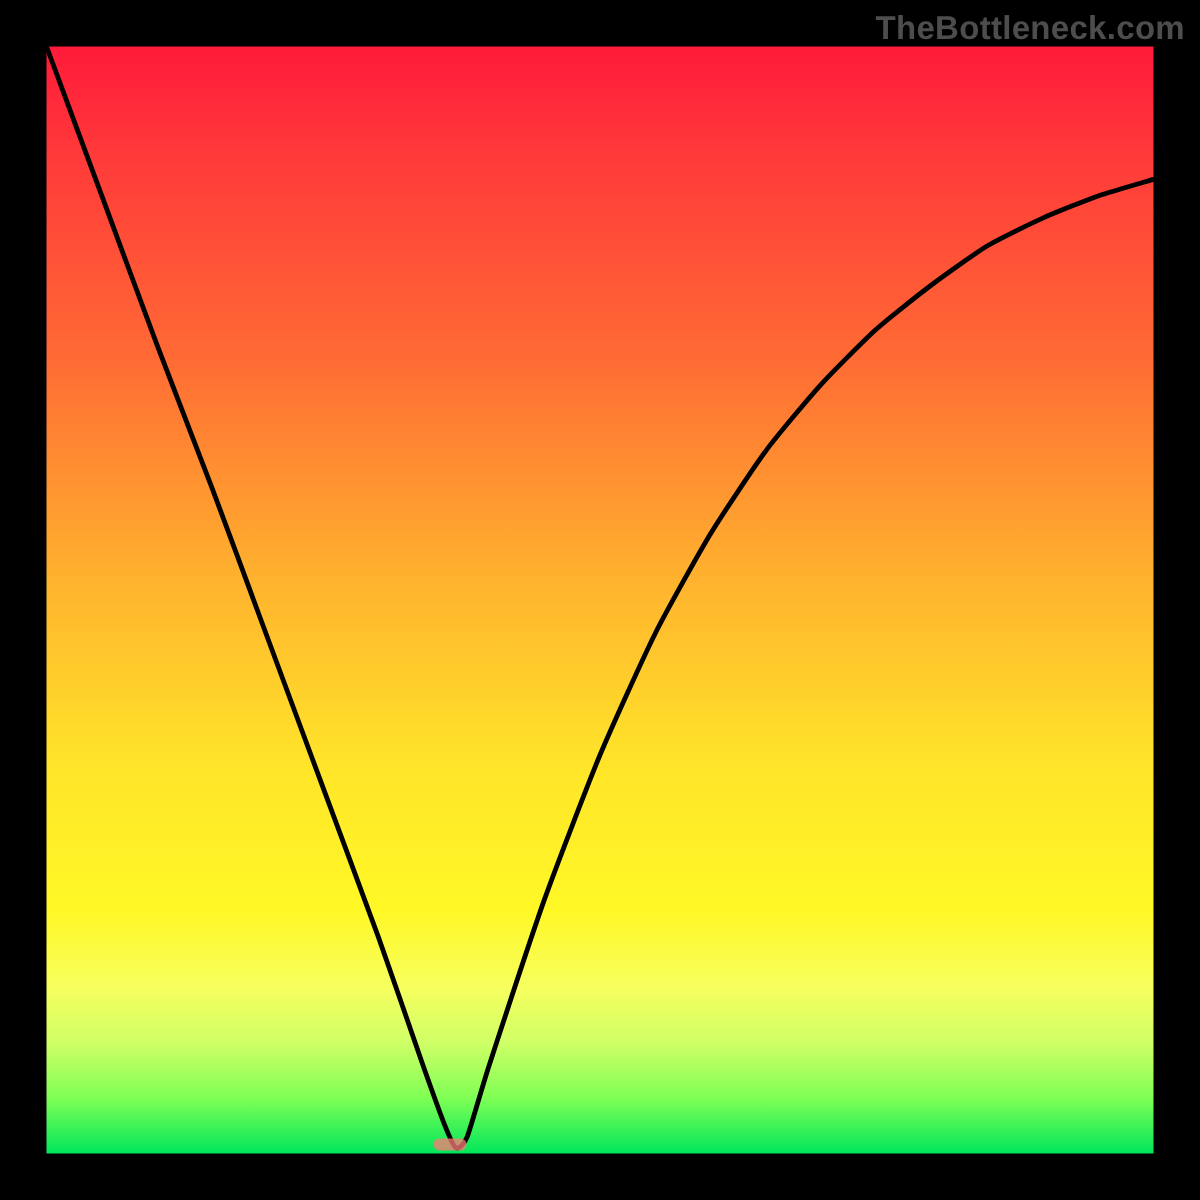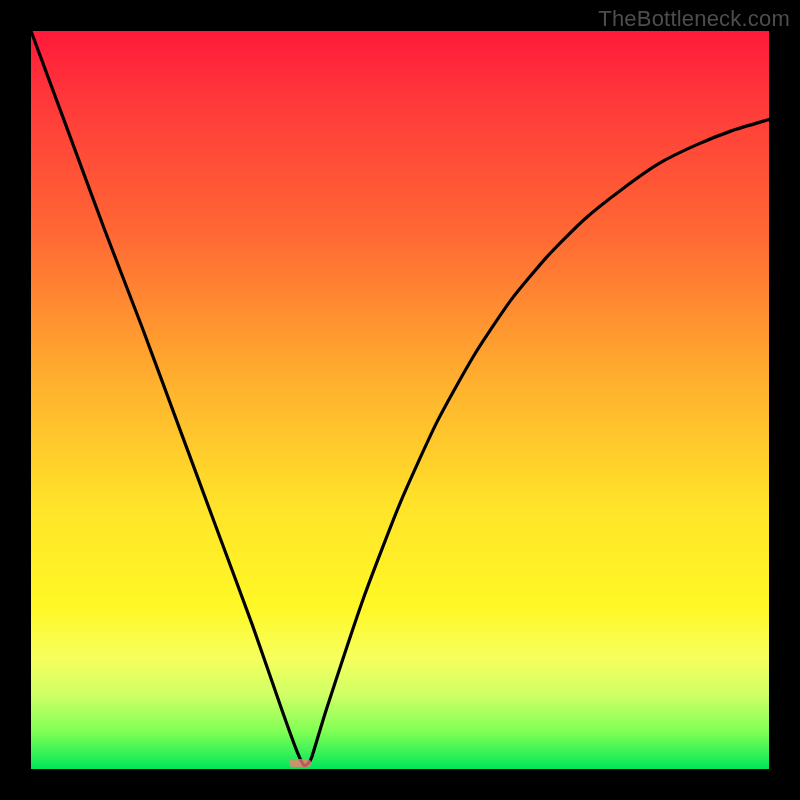--- a/index.html
+++ b/index.html
@@ -40,21 +40,21 @@
       #00e65a 100%
     );
   }
   .watermark {
     position: absolute;
     top: 6px;
     right: 10px;
     color: #4d4d4d;
     font-size: 22px;
     letter-spacing: 0.2px;
-    font-weight: 400;
+    font-weight: 700;
     user-select: none;
   }
   svg.curve {
     position: absolute;
     left: 0;
     top: 0;
     width: 738px;
     height: 738px;
     overflow: visible;
   }

